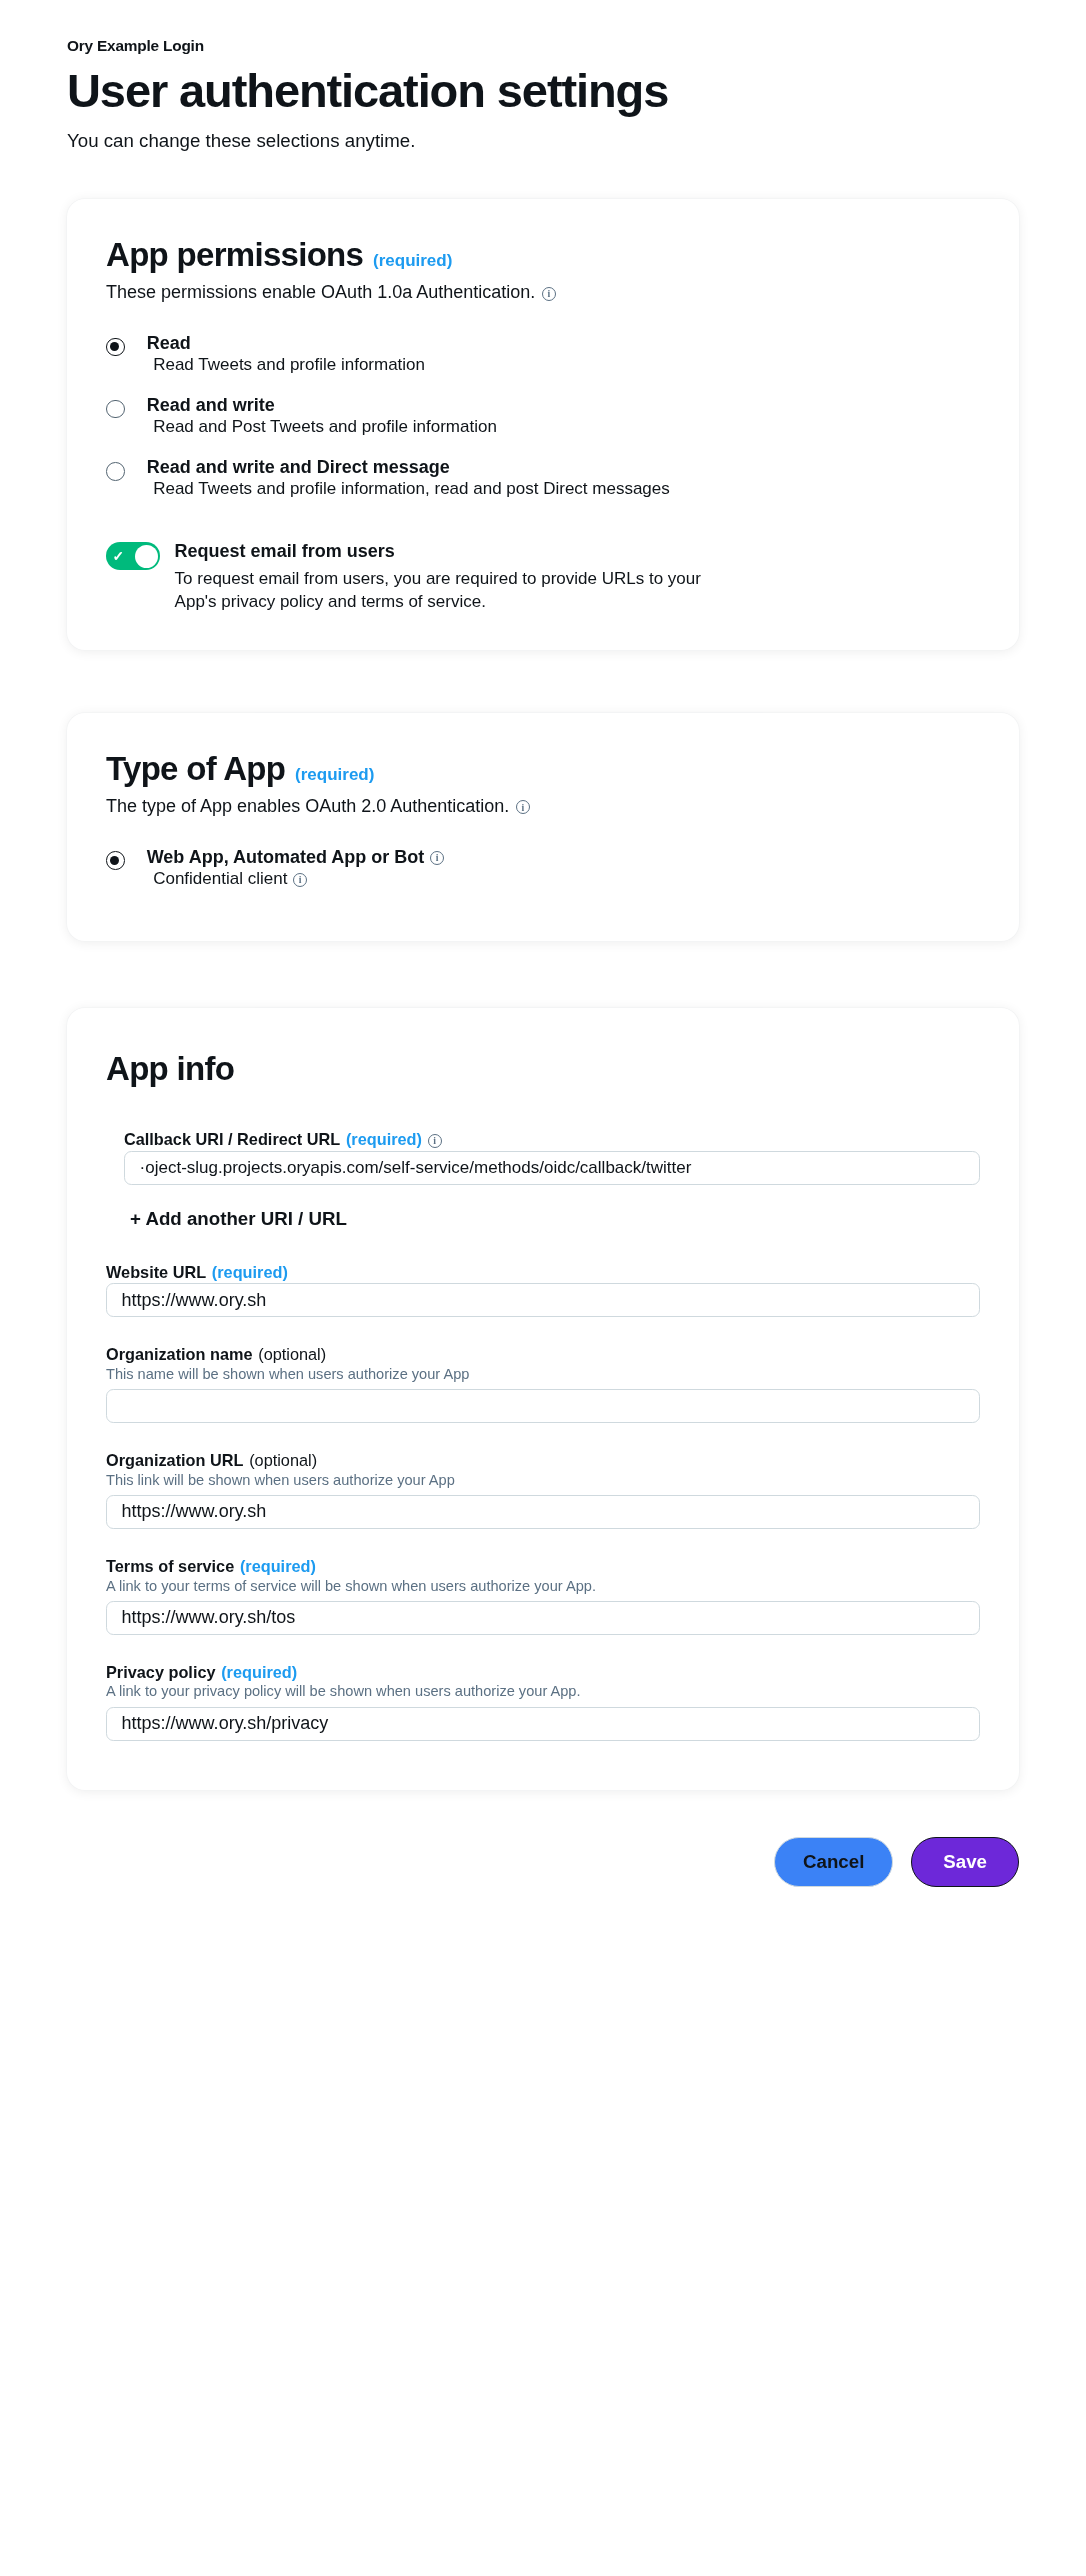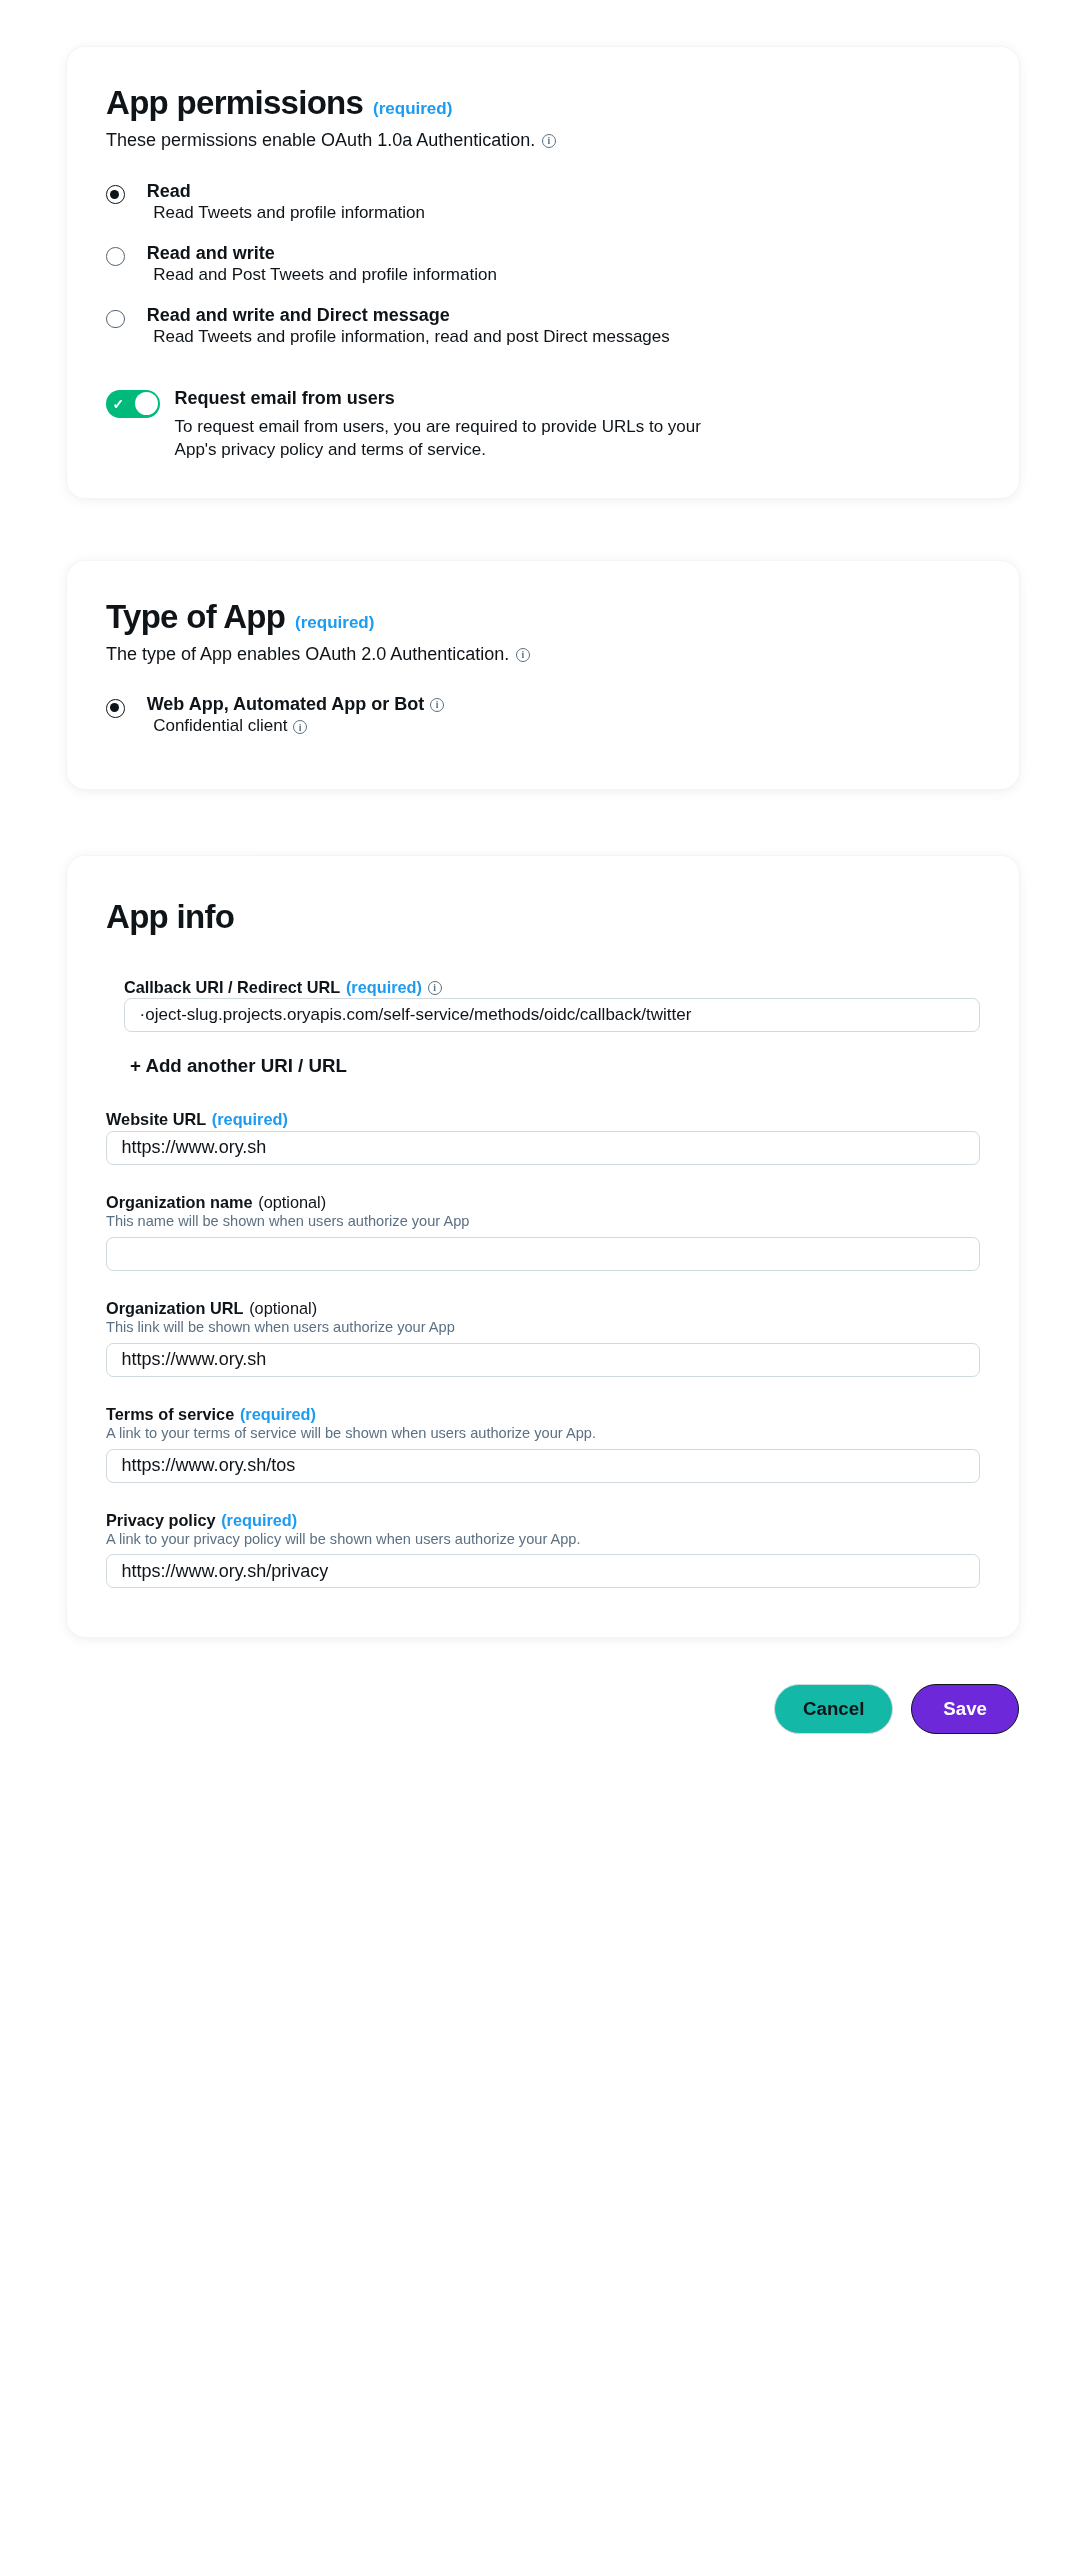--- a/index.html
+++ b/index.html
@@ -272,36 +272,41 @@
   .btn {
     border-radius: 812px;
     font-size: 18.7px;
     font-weight: bold;
     font-family: "Liberation Sans", sans-serif;
     cursor: pointer;
     height: 50px;
     padding: 0 28px;
   }
   .btn-cancel {
-    background: #14b8a6;
+    background: #3b82f6;
     color: #0f1419;
     border: 0.8px solid #cfd9de;
   }
   .btn-save {
     background: #6d28d9;
     color: #ffffff;
     border: 0.8px solid #0f1419;
     padding: 0 31px;
   }
 </style>
 </head>
 <body>
 
 <div class="page">
 
+  <div class="header">
+    <div class="brand">Ory Example Login</div>
+    <h1 class="page-title">User authentication settings</h1>
+    <p class="page-sub">You can change these selections anytime.</p>
+  </div>
 
   <div class="card permissions">
     <div class="card-title">
       <span>App permissions</span>
       <span class="required-tag">(required)</span>
     </div>
     <p class="card-desc">
       <span>These permissions enable OAuth 1.0a Authentication.</span>
       <span class="info-icon"></span>
     </p>

